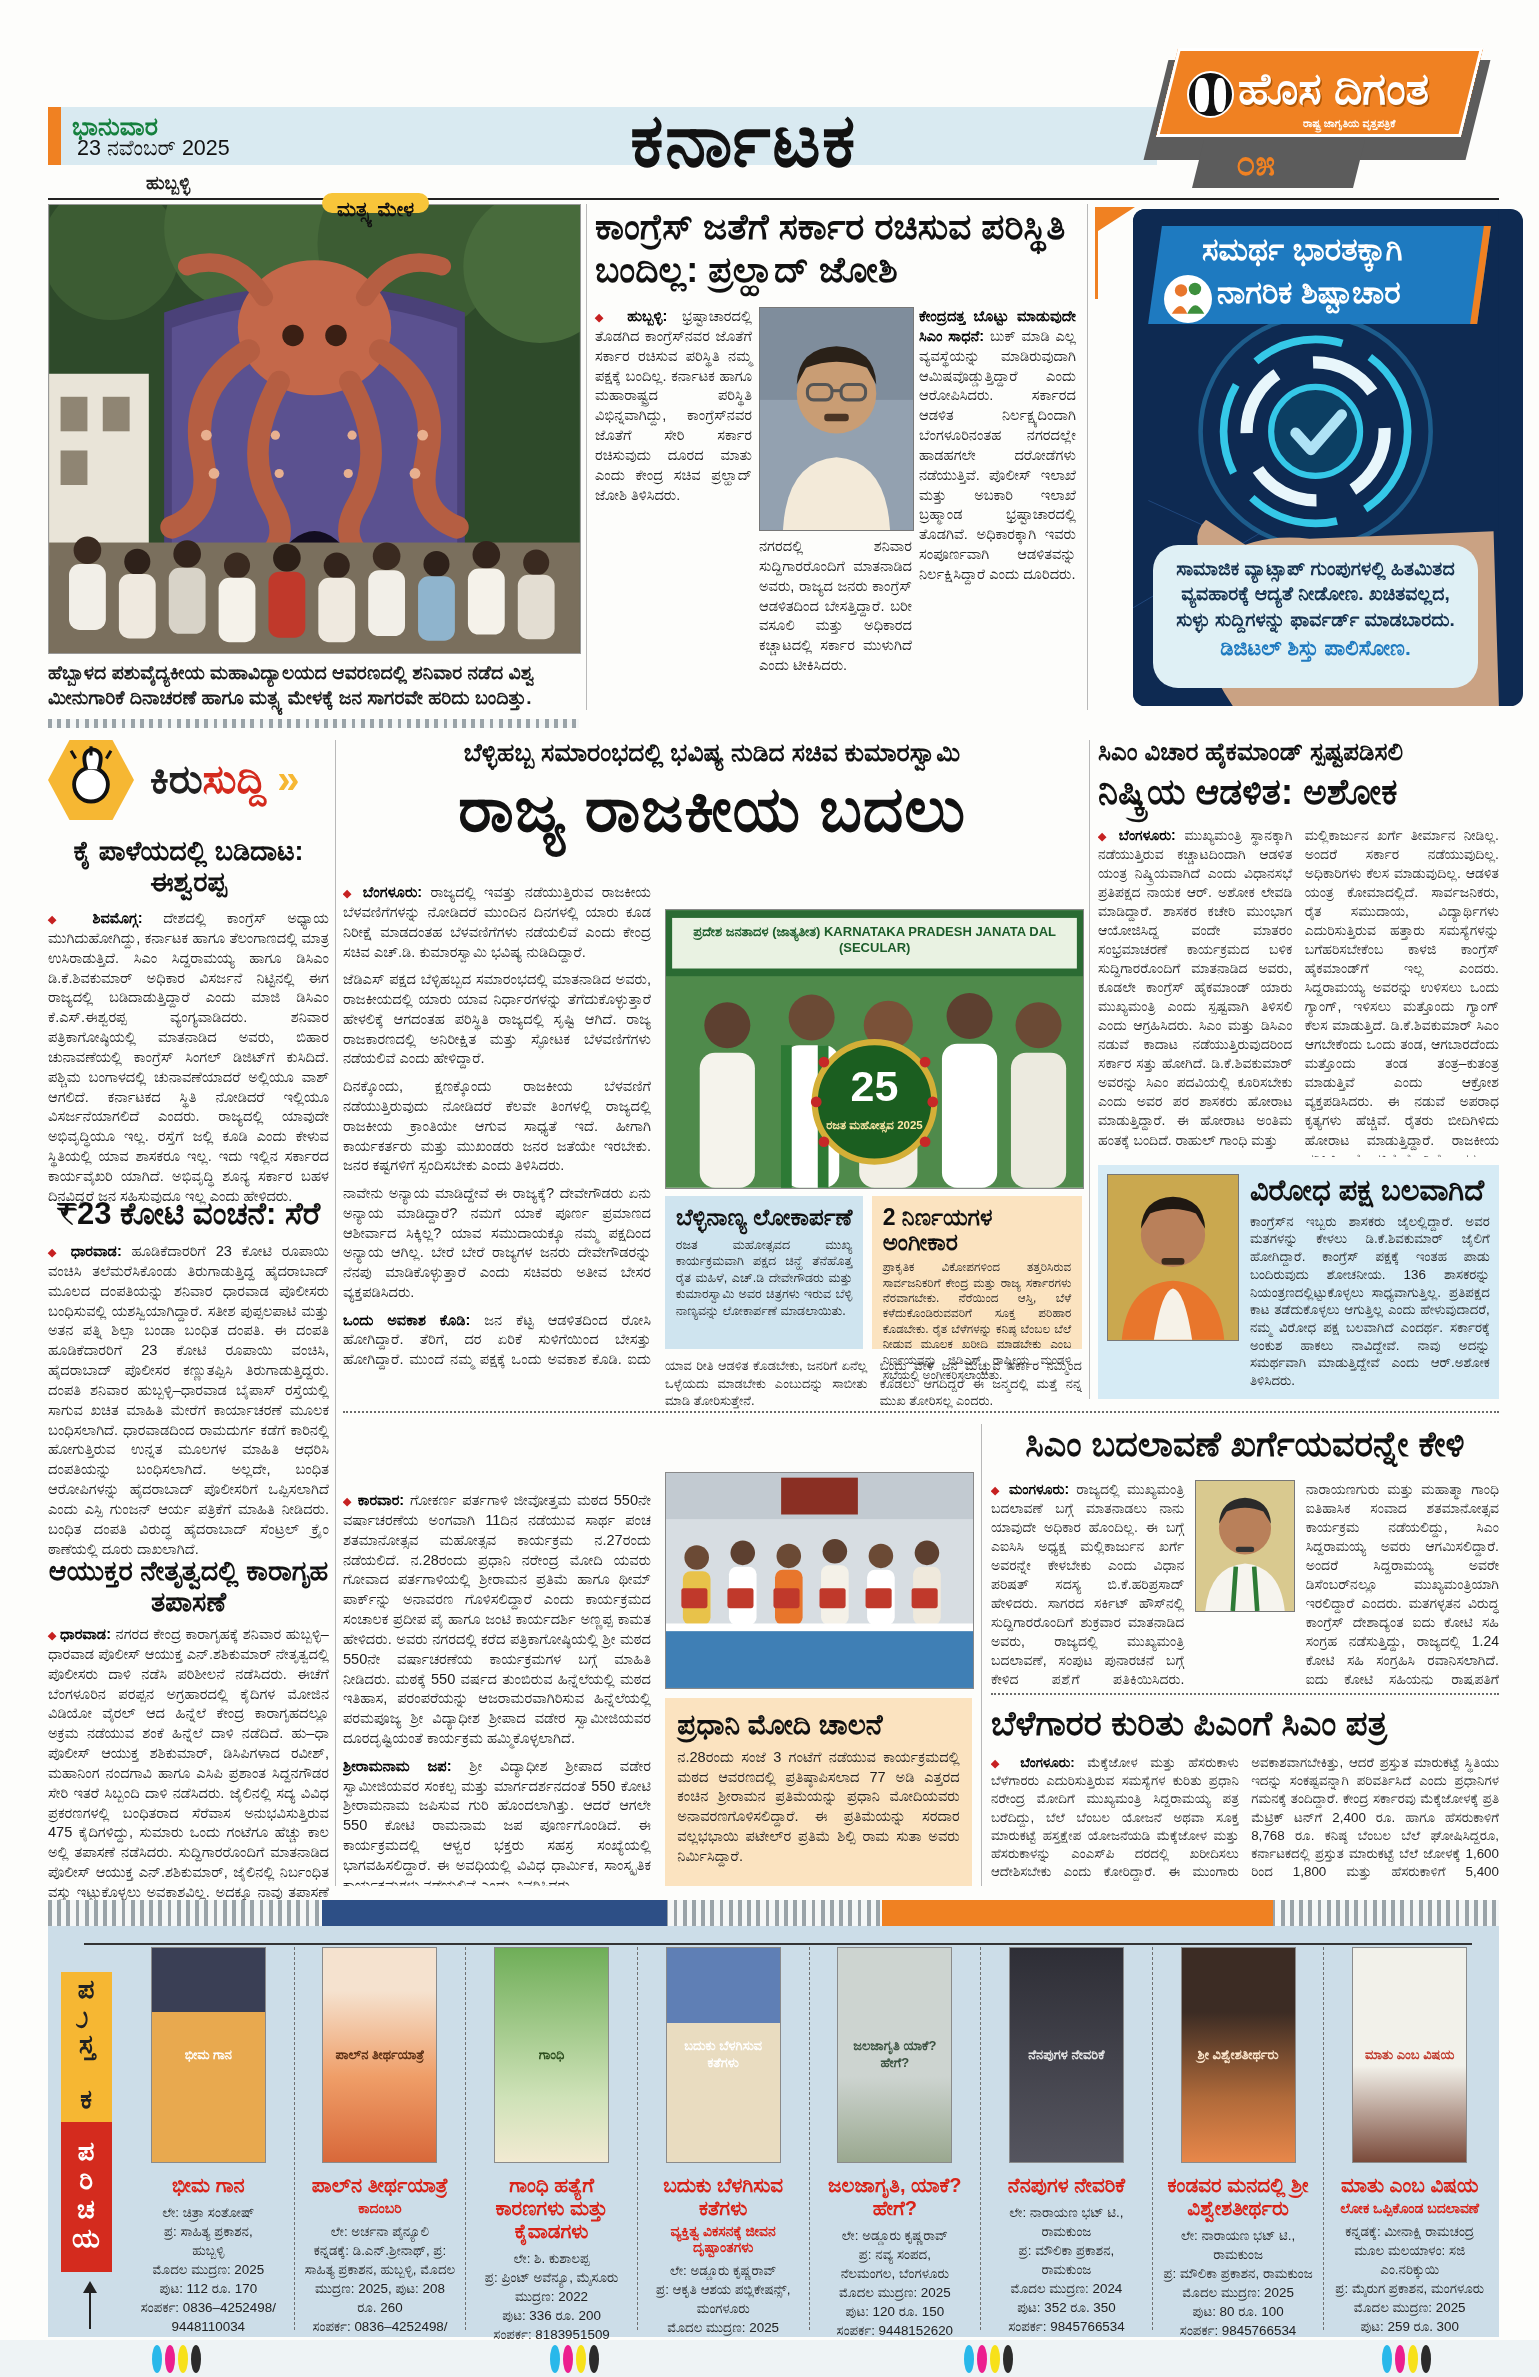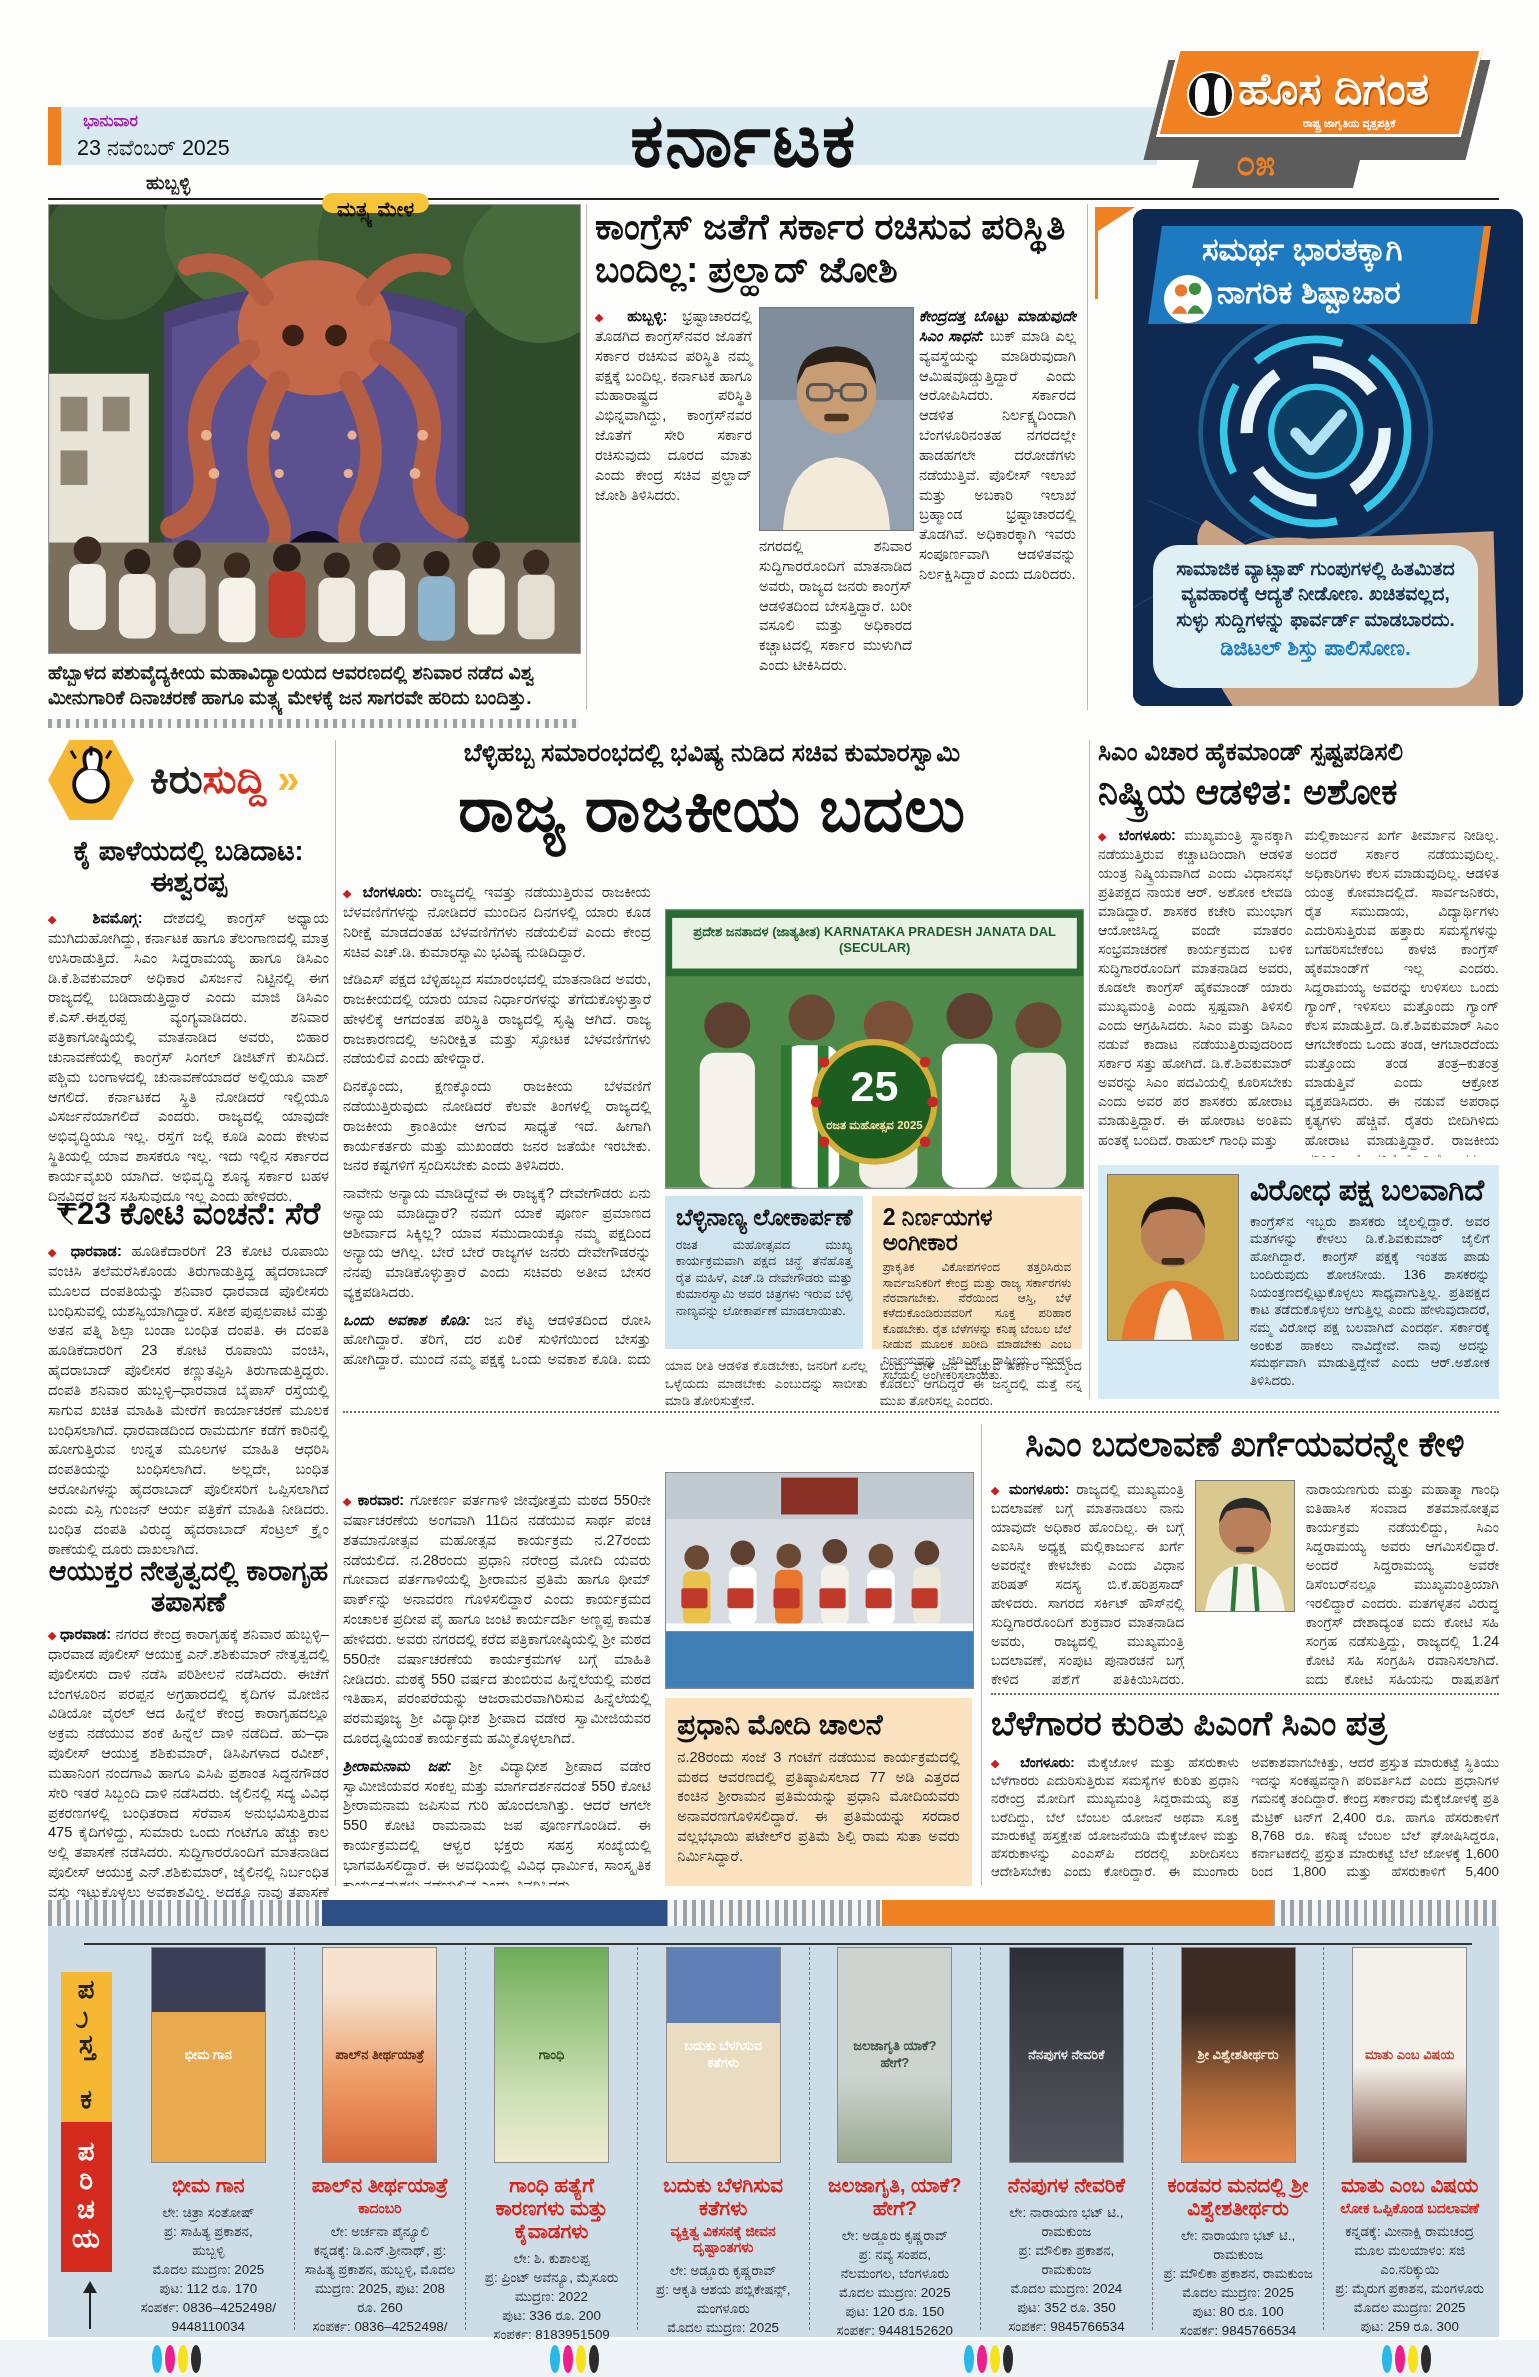--- a/index.html
+++ b/index.html
@@ -1,19 +1,19 @@
 <!DOCTYPE html>
 <html style="font-size:12.3px"><head>
 <meta charset="utf-8">
 <style>
   html,body{margin:0;padding:0;background:#ffffff;}
   .page{position:relative;width:1539px;height:2377px;background:#fdfdfb;font-family:"Liberation Sans",sans-serif;color:#1c1c1c;overflow:hidden;}
   .abs{position:absolute;}
   .bt{font-size:14.6px;line-height:1.36;text-align:justify;color:#1d1d1d;}
-  .bt b{color:#000;font-style:italic;}
+  .bt b{color:#000;}
   .dl{font-weight:bold;color:#000;}
   .dl::before{content:"◆ ";color:#c62121;font-size:10.7px;}
   .hl{font-weight:800;color:#121212;line-height:1.16;}
   .center{text-align:center;}
   .rule-v{position:absolute;width:0.8px;background:#b9b9b9;}
   .rule-dot{border-top:2.3px dotted #6a6a6a;}
   .ticks{background:repeating-linear-gradient(90deg,#9aa3a8 0 3.8px,#f5f7f7 3.8px 9.2px);}
   .boxhead{font-weight:800;color:#111;}
   .panel{flex:1;padding:0 9.2px;text-align:center;}
   .panel + .panel{border-left:1.5px dashed #6f6f6f;}
@@ -24,21 +24,21 @@
   .dotc{display:inline-block;width:10px;height:28px;border-radius:50%;margin:0 1.5px;}
   .vlabel{writing-mode:vertical-rl;text-orientation:upright;font-weight:800;letter-spacing:3.1px;}
 </style>
 </head>
 <body>
 
 <div class="page">
 
   <div class="abs" style="left:48px;top:107px;width:1109px;height:58px;background:#d9eaf1;"></div>
   <div class="abs" style="left:48px;top:107px;width:13px;height:58px;background:#f08122;"></div>
-  <div class="abs" style="left:83px;top:112px;font-size:16px;font-weight:800;color:#a21caf;">ಭಾನುವಾರ</div>
+  <div class="abs" style="left:72px;top:112px;font-size:25px;font-weight:800;color:#15803d;">ಭಾನುವಾರ</div>
   <div class="abs" style="left:77px;top:136px;font-size:21.5px;color:#111;">23 ನವೆಂಬರ್ 2025</div>
   <div class="abs hl" style="left:529px;top:98px;width:429px;font-size:74px;text-align:center;letter-spacing:1.5px;">ಕರ್ನಾಟಕ</div>
   <div class="abs" style="left:146px;top:172px;font-size:18.4px;font-weight:bold;color:#222;">ಹುಬ್ಬಳ್ಳಿ</div>
   <div class="abs" style="left:48px;top:198px;width:1451px;height:2.3px;background:#222;"></div>
 
   <div class="abs" style="left:1156px;top:60px;width:322px;height:100px;background:#5c5c5c;transform:skewX(-14deg);"></div>
   <div class="abs" style="left:1167px;top:48px;width:305px;height:89px;background:#f08122;transform:skewX(-14deg);box-shadow:0 0 0 3.1px #fff inset;"></div>
   <div class="abs" style="left:1187px;top:71px;width:43px;height:43px;border-radius:50%;background:#111;border:2.3px solid #fff;overflow:hidden;">
     <div style="position:absolute;left:6.1px;top:4.6px;width:14px;height:34px;background:#fff;border-radius:40%;"></div>
     <div style="position:absolute;left:24.5px;top:4.6px;width:12.3px;height:34px;background:#fff;border-radius:40%;"></div>

